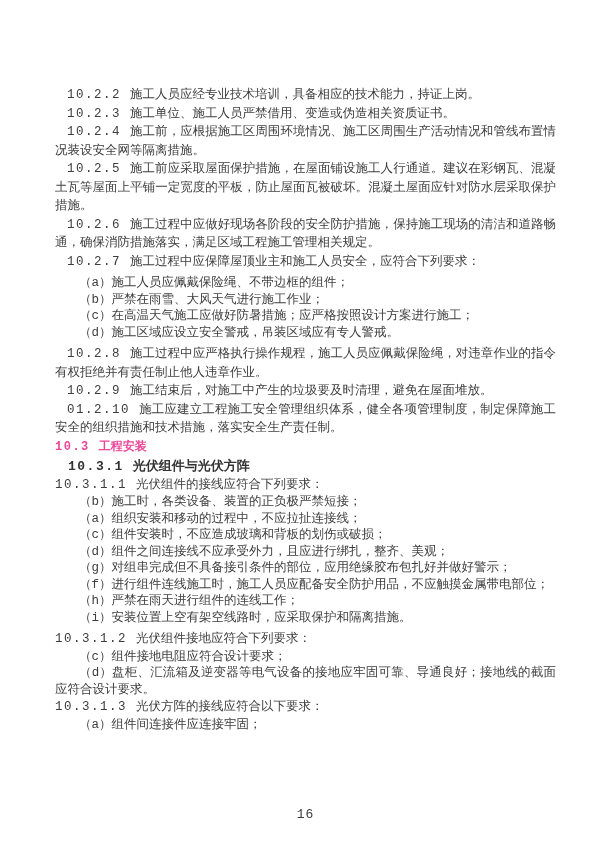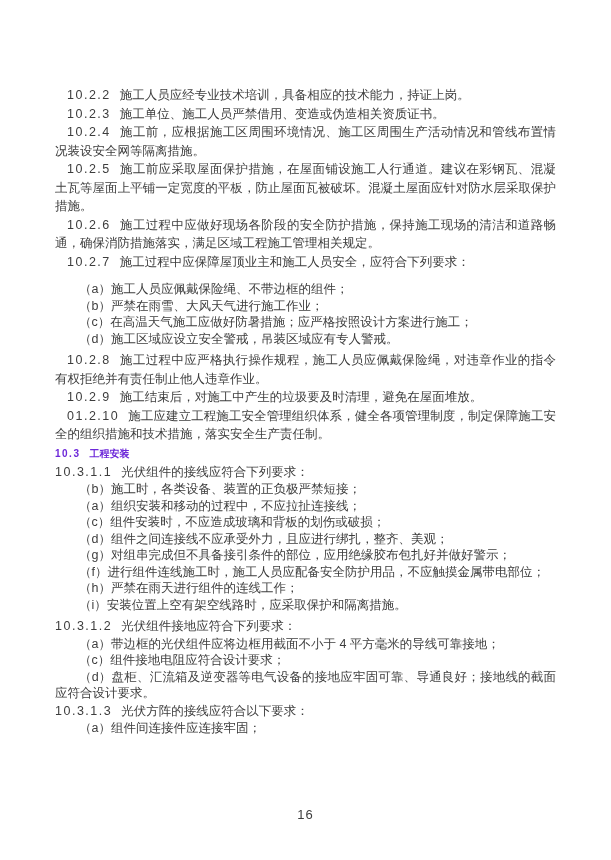--- a/index.html
+++ b/index.html
@@ -1,39 +1,39 @@
 <!DOCTYPE html>
 <html><head>
 <meta charset="utf-8">
 <style>
   html,body { margin:0; padding:0; background:#ffffff; }
   .page {
     position:relative;
     width:611px; height:860px;
     background:#ffffff;
-    font-family:Liberation Sans, sans-serif;
+    font-family:Liberation Mono, monospace;
     color:#3d3d3d;
     overflow:hidden;
   }
   .content {
     position:absolute;
     top:86px; left:55px;
     width:501px;
     font-size:12.5px;
   }
   .content p { margin:0; text-align:justify; }
   .sec  { text-indent:12px; line-height:18.5px; margin-bottom:5.5px; }
-  .sec.tight { margin-bottom:10px; }
+  .sec.tight { margin-bottom:4px; }
   .sub  { text-indent:0;   line-height:18.5px; margin-bottom:1px; }
   .item { text-indent:24px; line-height:16.5px; }
   .item.last { margin-bottom:4px; }
   .h2 {
-    font-weight:bold; color:#6d28d9;
+    font-weight:bold; color:#ec4899;
     text-indent:0; line-height:19px;
-    margin:8px 0 7px; font-size:10px;
+    margin:8px 0 7px; font-size:12px;
   }
   .h3 {
     font-weight:bold; color:#333333;
     text-indent:13px; line-height:19px;
     margin:0 0 4px; font-size:13px;
   }
   .num { letter-spacing:1.5px; margin-right:9px; }
   .page-num {
     position:absolute;
     top:807px; left:0; width:100%;
@@ -58,33 +58,33 @@
     <p class="item">（a）施工人员应佩戴保险绳、不带边框的组件；</p>
     <p class="item">（b）严禁在雨雪、大风天气进行施工作业；</p>
     <p class="item">（c）在高温天气施工应做好防暑措施；应严格按照设计方案进行施工；</p>
     <p class="item last">（d）施工区域应设立安全警戒，吊装区域应有专人警戒。</p>
 
     <p class="sec"><span class="num">10.2.8</span><span>施工过程中应严格执行操作规程，施工人员应佩戴保险绳，对违章作业的指令有权拒绝并有责任制止他人违章作业。</span></p>
     <p class="sec"><span class="num">10.2.9</span><span>施工结束后，对施工中产生的垃圾要及时清理，避免在屋面堆放。</span></p>
     <p class="sec"><span class="num">01.2.10</span><span>施工应建立工程施工安全管理组织体系，健全各项管理制度，制定保障施工安全的组织措施和技术措施，落实安全生产责任制。</span></p>
 
     <p class="h2"><span class="num">10.3</span><span>工程安装</span></p>
+    <p class="h3"><span class="num">10.3.1</span><span>光伏组件与光伏方阵</span></p>
 
     <p class="sub"><span class="num">10.3.1.1</span><span>光伏组件的接线应符合下列要求：</span></p>
     <p class="item">（b）施工时，各类设备、装置的正负极严禁短接；</p>
     <p class="item">（a）组织安装和移动的过程中，不应拉扯连接线；</p>
     <p class="item">（c）组件安装时，不应造成玻璃和背板的划伤或破损；</p>
     <p class="item">（d）组件之间连接线不应承受外力，且应进行绑扎，整齐、美观；</p>
     <p class="item">（g）对组串完成但不具备接引条件的部位，应用绝缘胶布包扎好并做好警示；</p>
     <p class="item">（f）进行组件连线施工时，施工人员应配备安全防护用品，不应触摸金属带电部位；</p>
     <p class="item">（h）严禁在雨天进行组件的连线工作；</p>
     <p class="item last">（i）安装位置上空有架空线路时，应采取保护和隔离措施。</p>
 
     <p class="sub"><span class="num">10.3.1.2</span><span>光伏组件接地应符合下列要求：</span></p>
-    <p class="item">（a）带边框的光伏组件应将边框用截面不小于 4 平方毫米的导线可靠接地；</p>
     <p class="item">（c）组件接地电阻应符合设计要求；</p>
     <p class="item">（d）盘柜、汇流箱及逆变器等电气设备的接地应牢固可靠、导通良好；接地线的截面应符合设计要求。</p>
 
     <p class="sub"><span class="num">10.3.1.3</span><span>光伏方阵的接线应符合以下要求：</span></p>
     <p class="item">（a）组件间连接件应连接牢固；</p>
 
   </div>
 
   <div class="page-num">16</div>
 </div>

